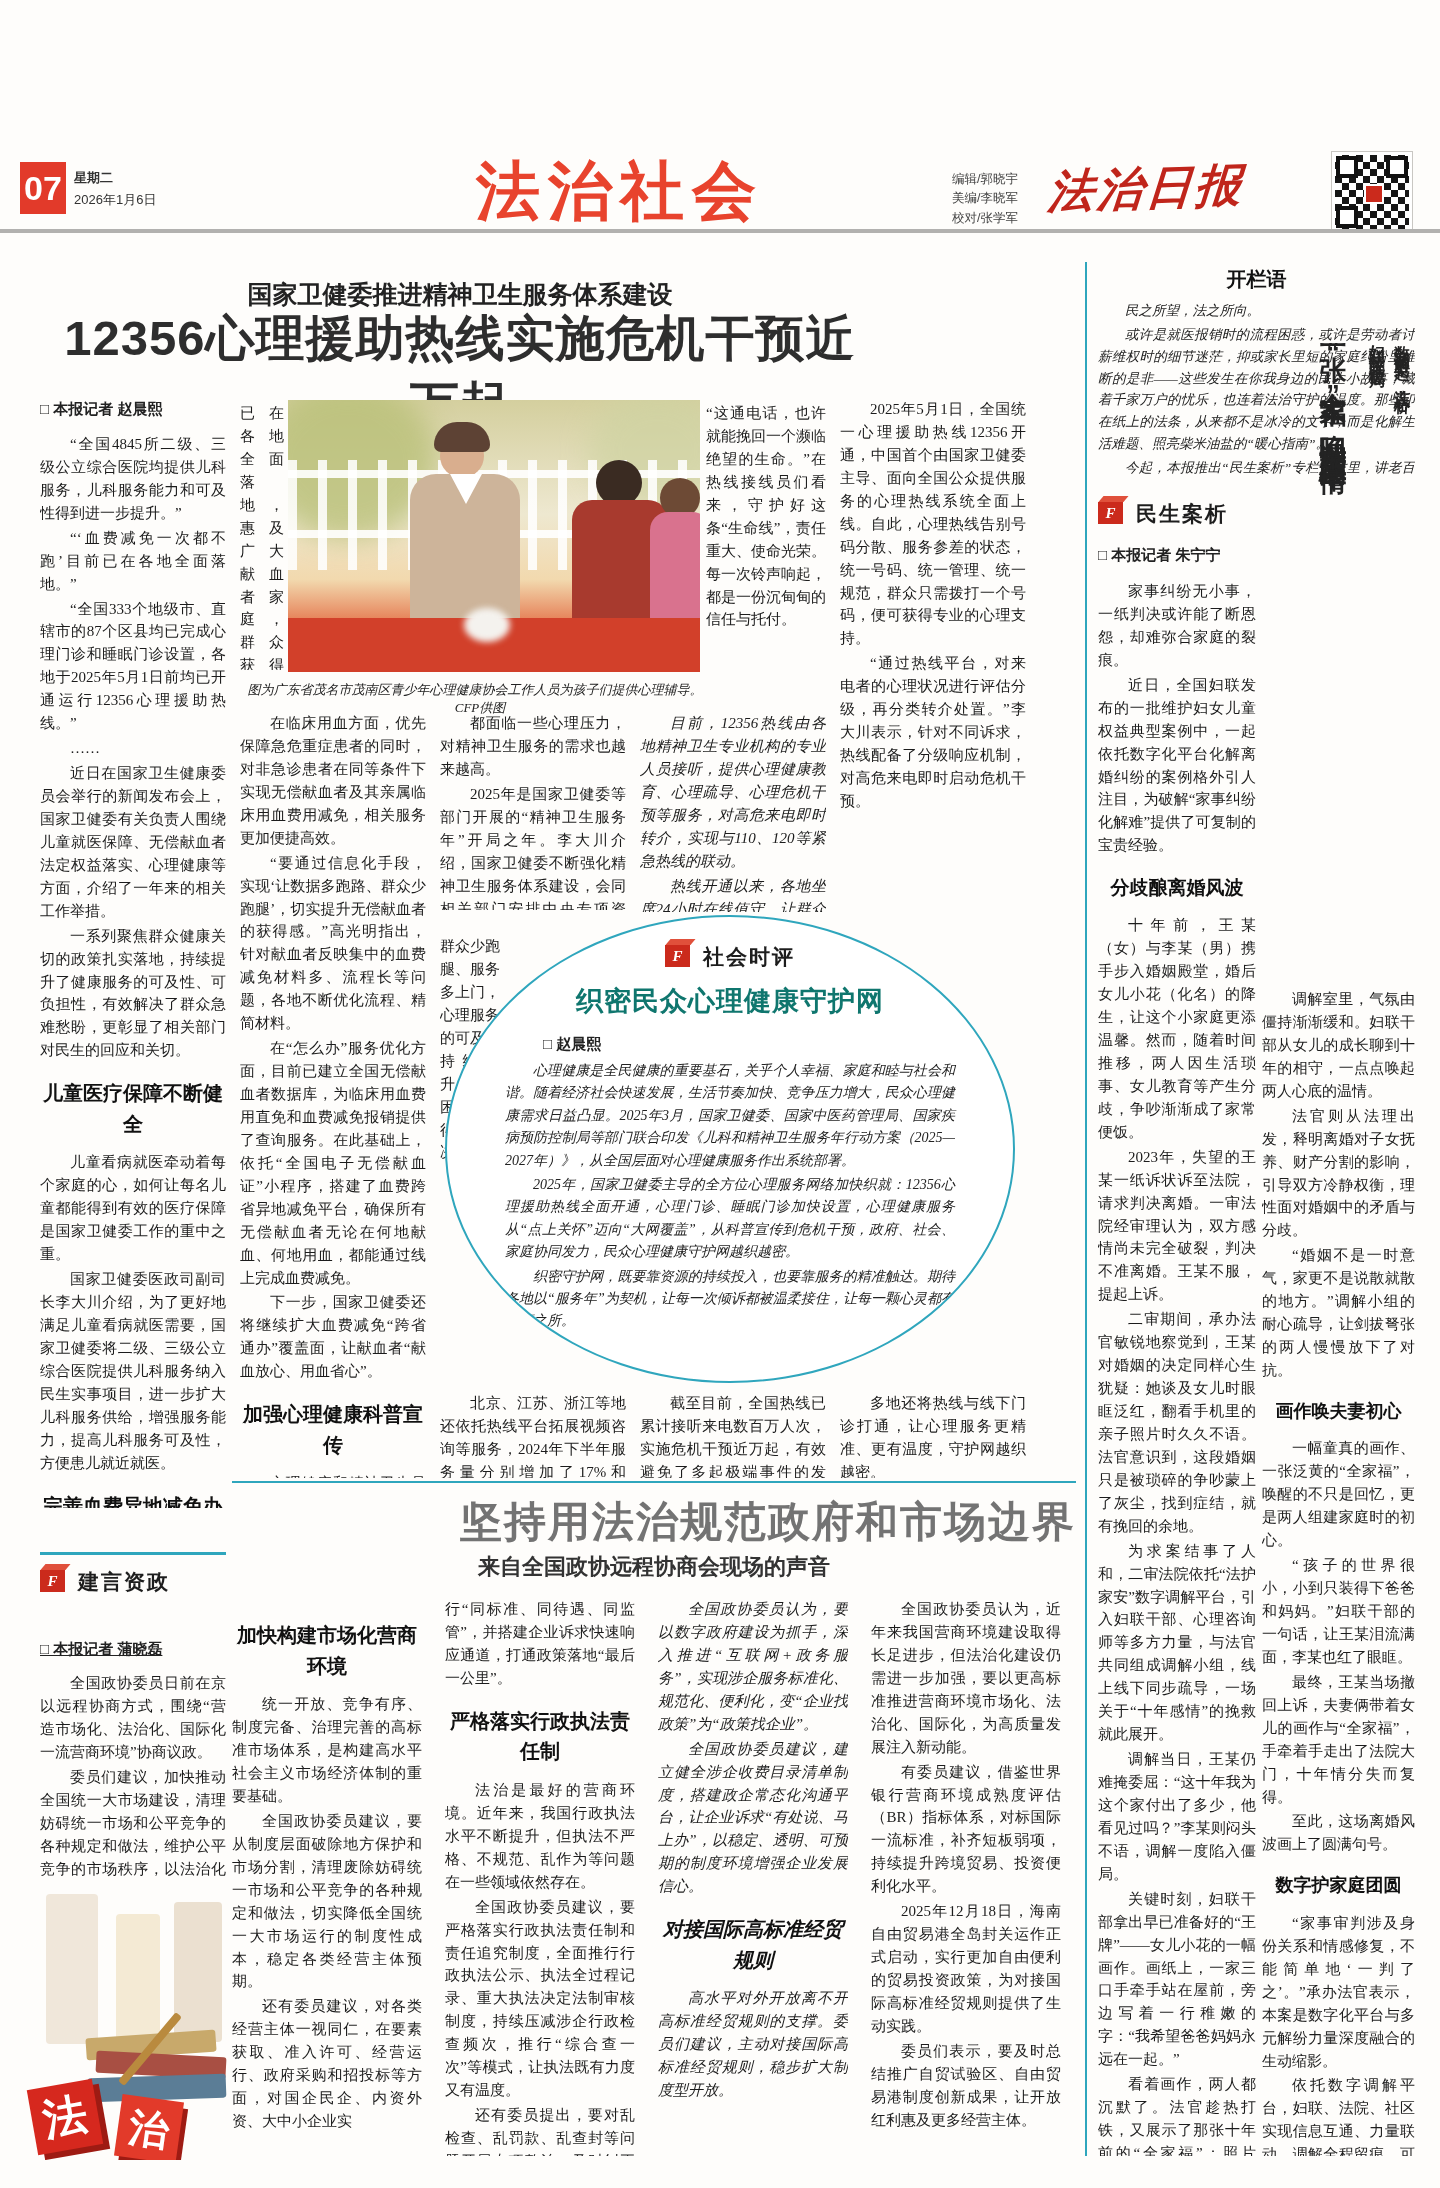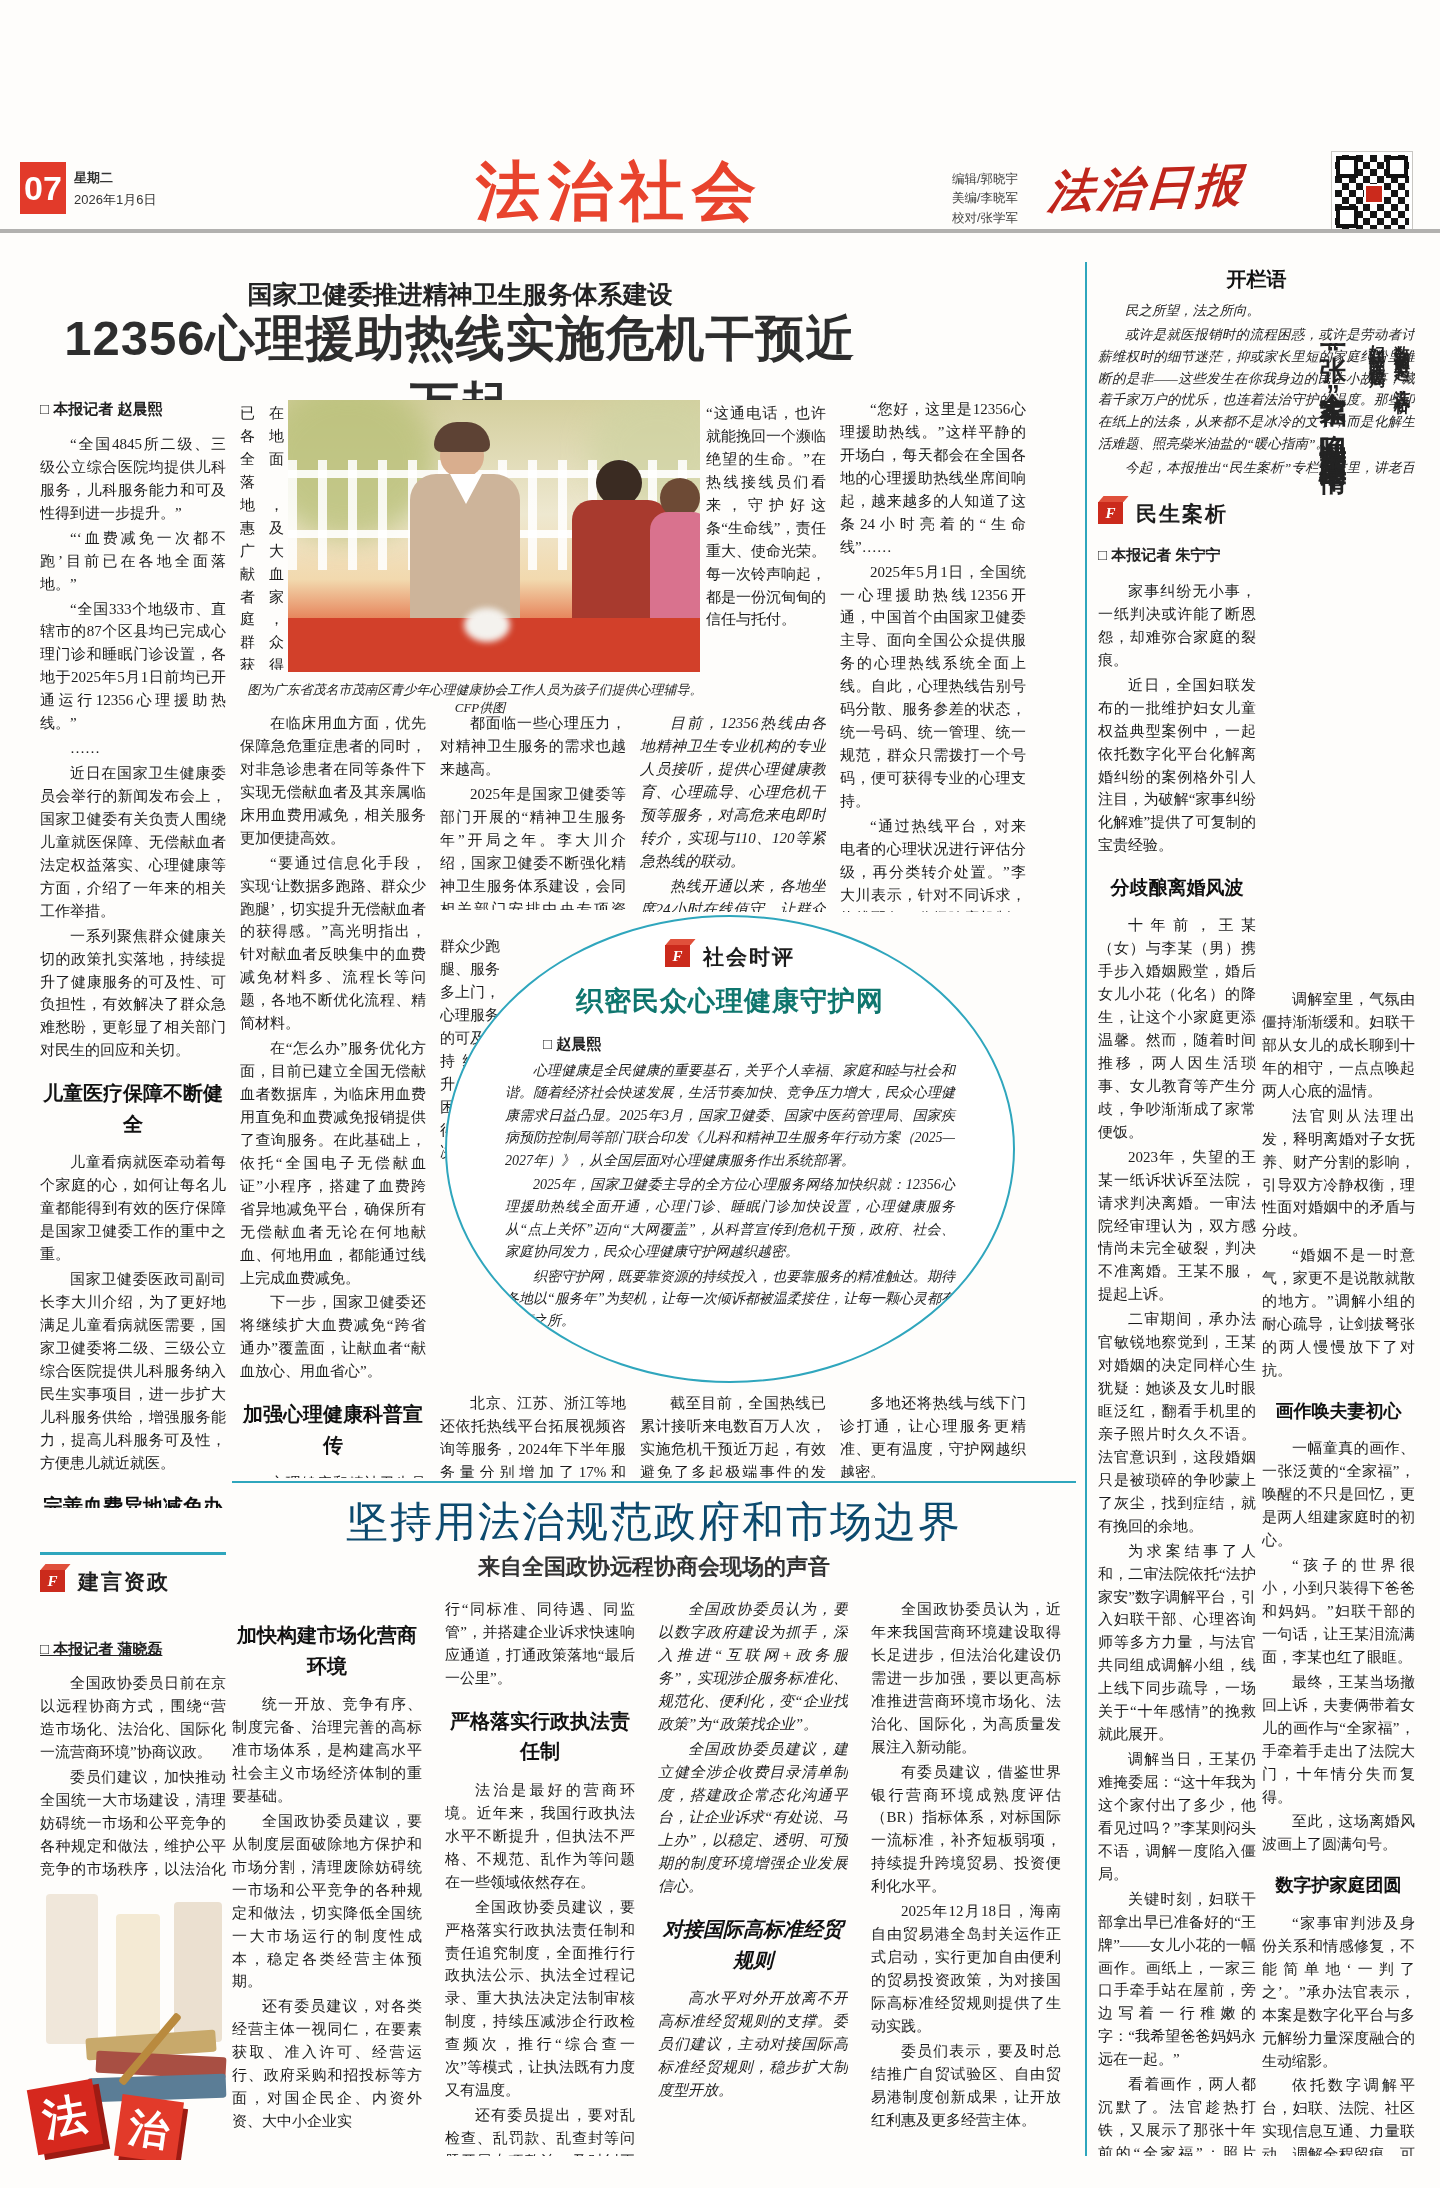--- a/index.html
+++ b/index.html
@@ -134,21 +134,20 @@
       </div>
   </div>
   <div class="abs txt" style="left:640px;top:1392px;width:186px;height:86px;">
     <div>
         <p>截至目前，全国热线已累计接听来电数百万人次，实施危机干预近万起，有效避免了多起极端事件的发生。</p>
       </div>
   </div>
 
   <div class="abs txt" style="left:840px;top:398px;width:186px;height:514px;">
     <div>
-        <p>“您好，这里是12356心理援助热线。”这样平静的开场白，每天都会在全国各地的心理援助热线坐席间响起，越来越多的人知道了这条24小时亮着的“生命线”……</p>
         <p>2025年5月1日，全国统一心理援助热线12356开通，中国首个由国家卫健委主导、面向全国公众提供服务的心理热线系统全面上线。自此，心理热线告别号码分散、服务参差的状态，统一号码、统一管理、统一规范，群众只需拨打一个号码，便可获得专业的心理支持。</p>
         <p>“通过热线平台，对来电者的心理状况进行评估分级，再分类转介处置。”李大川表示，针对不同诉求，热线配备了分级响应机制，对高危来电即时启动危机干预。</p>
       </div>
   </div>
   <div class="abs txt" style="left:840px;top:1392px;width:186px;height:86px;">
     <div>
         <p>多地还将热线与线下门诊打通，让心理服务更精准、更有温度，守护网越织越密。</p>
       </div>
   </div>
 
@@ -242,21 +241,21 @@
     <div class="abs" style="left:148px;top:18px;width:48px;height:140px;background:#e7dbc8;opacity:.85;border-radius:4px;"></div>
     <div class="abs" style="left:60px;top:150px;width:130px;height:22px;background:#c8a96b;transform:rotate(-4deg);border-radius:3px;"></div>
     <div class="abs" style="left:70px;top:170px;width:130px;height:22px;background:#a84f43;transform:rotate(3deg);border-radius:3px;"></div>
     <div class="abs" style="left:62px;top:192px;width:138px;height:24px;background:#5b7d96;transform:rotate(-2deg);border-radius:3px;"></div>
     <div class="abs" style="left:120px;top:120px;width:8px;height:90px;background:#b98a3e;transform:rotate(40deg);border-radius:3px;"></div>
     <div class="abs sans" style="left:6px;top:200px;width:66px;height:66px;background:#d6281e;color:#fff;font-size:44px;font-weight:700;display:flex;align-items:center;justify-content:center;transform:rotate(-10deg);box-shadow:6px 6px 0 #9e1b13;">法</div>
     <div class="abs sans" style="left:92px;top:214px;width:62px;height:62px;background:#e23a2a;color:#fff;font-size:40px;font-weight:700;display:flex;align-items:center;justify-content:center;transform:rotate(8deg);box-shadow:5px 6px 0 #9e1b13;">治</div>
   </div>
 
   <div class="abs teal" style="left:232px;top:1481px;width:844px;height:2px;"></div>
-  <div class="abs sans" style="left:232px;top:1494px;width:844px;text-align:center;font-size:42px;font-weight:400;color:#0c4a6e;letter-spacing:2px;">坚持用法治规范政府和市场边界</div>
+  <div class="abs sans" style="left:232px;top:1494px;width:844px;text-align:right;font-size:42px;font-weight:700;color:#737373;letter-spacing:2px;">坚持用法治规范政府和市场边界</div>
   <div class="abs sans" style="left:232px;top:1552px;width:844px;text-align:center;font-size:22px;font-weight:700;color:#333;">来自全国政协远程协商会现场的声音</div>
 
   <div class="abs txt" style="left:232px;top:1598px;width:190px;height:558px;">
     <h3 class="sub" style="margin-top:22px;">加快构建市场化营商环境</h3>
     <div>
         <p>统一开放、竞争有序、制度完备、治理完善的高标准市场体系，是构建高水平社会主义市场经济体制的重要基础。</p>
         <p>全国政协委员建议，要从制度层面破除地方保护和市场分割，清理废除妨碍统一市场和公平竞争的各种规定和做法，切实降低全国统一大市场运行的制度性成本，稳定各类经营主体预期。</p>
         <p>还有委员建议，对各类经营主体一视同仁，在要素获取、准入许可、经营运行、政府采购和招投标等方面，对国企民企、内资外资、大中小企业实</p>
       </div>
   </div>

